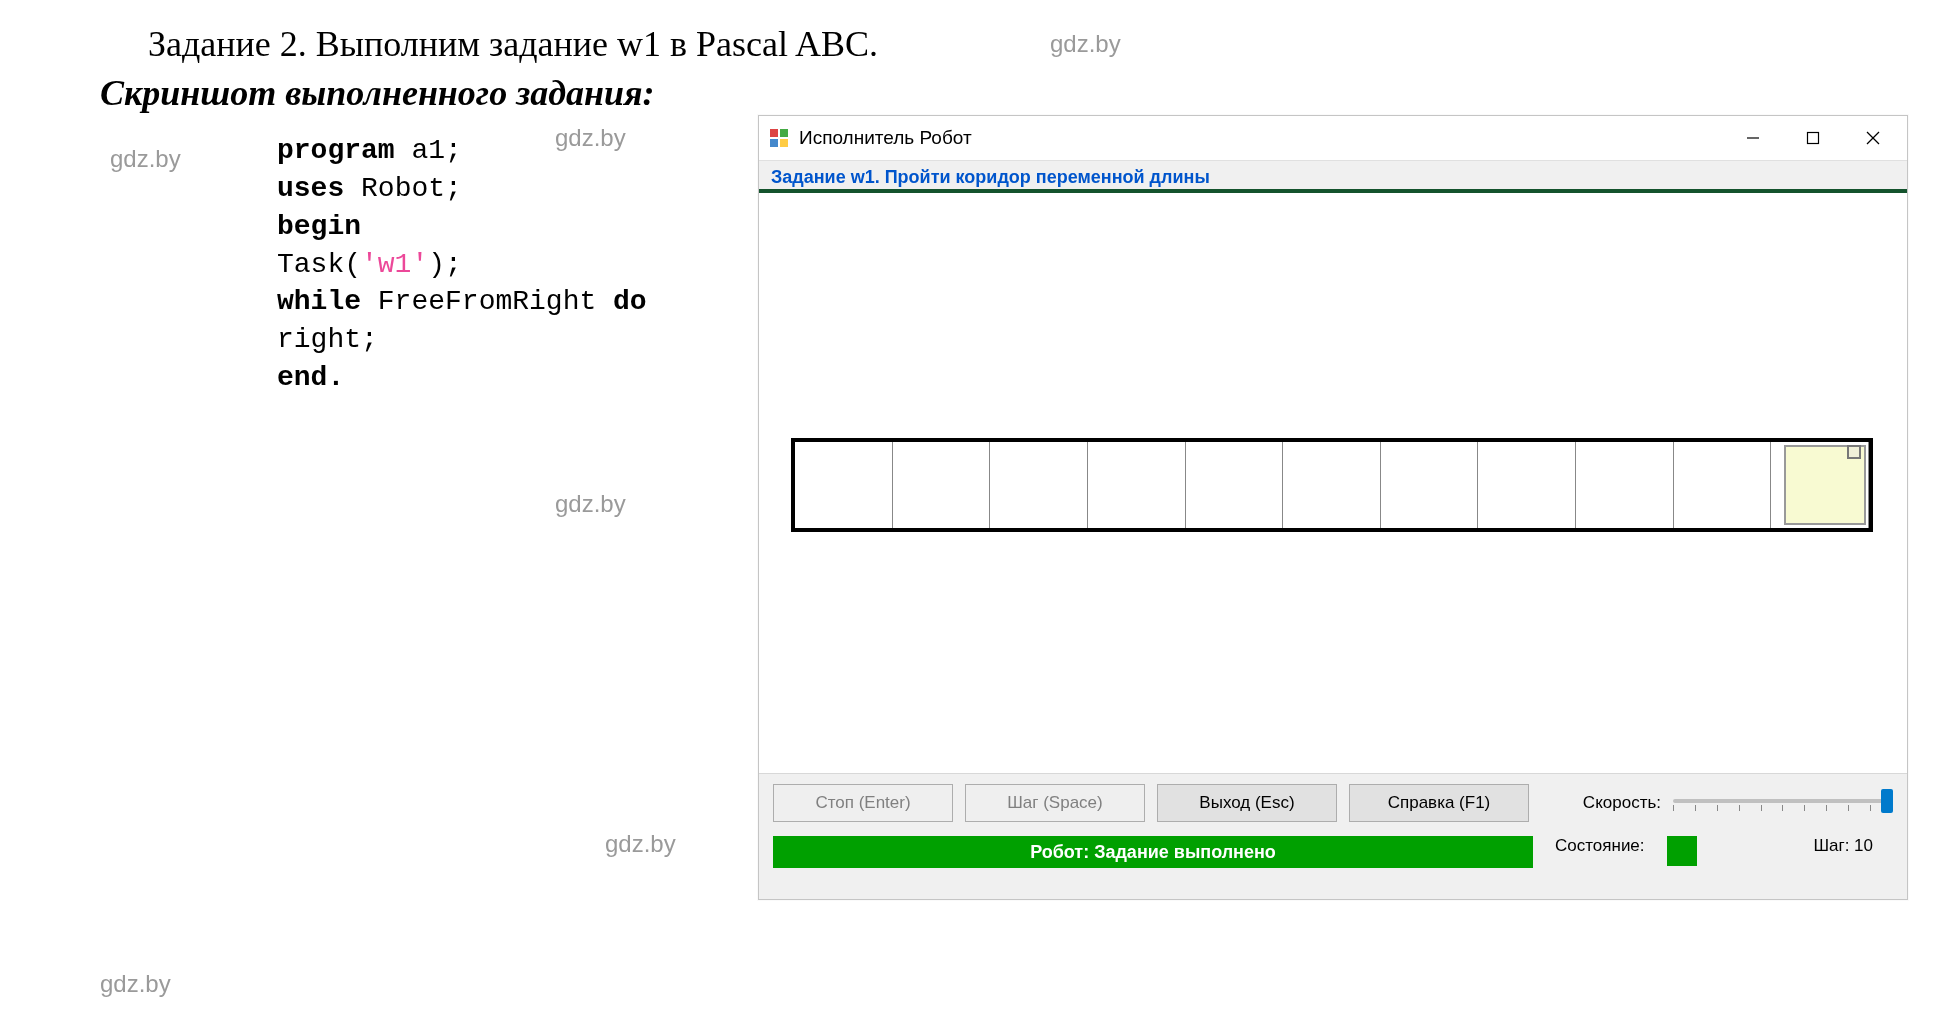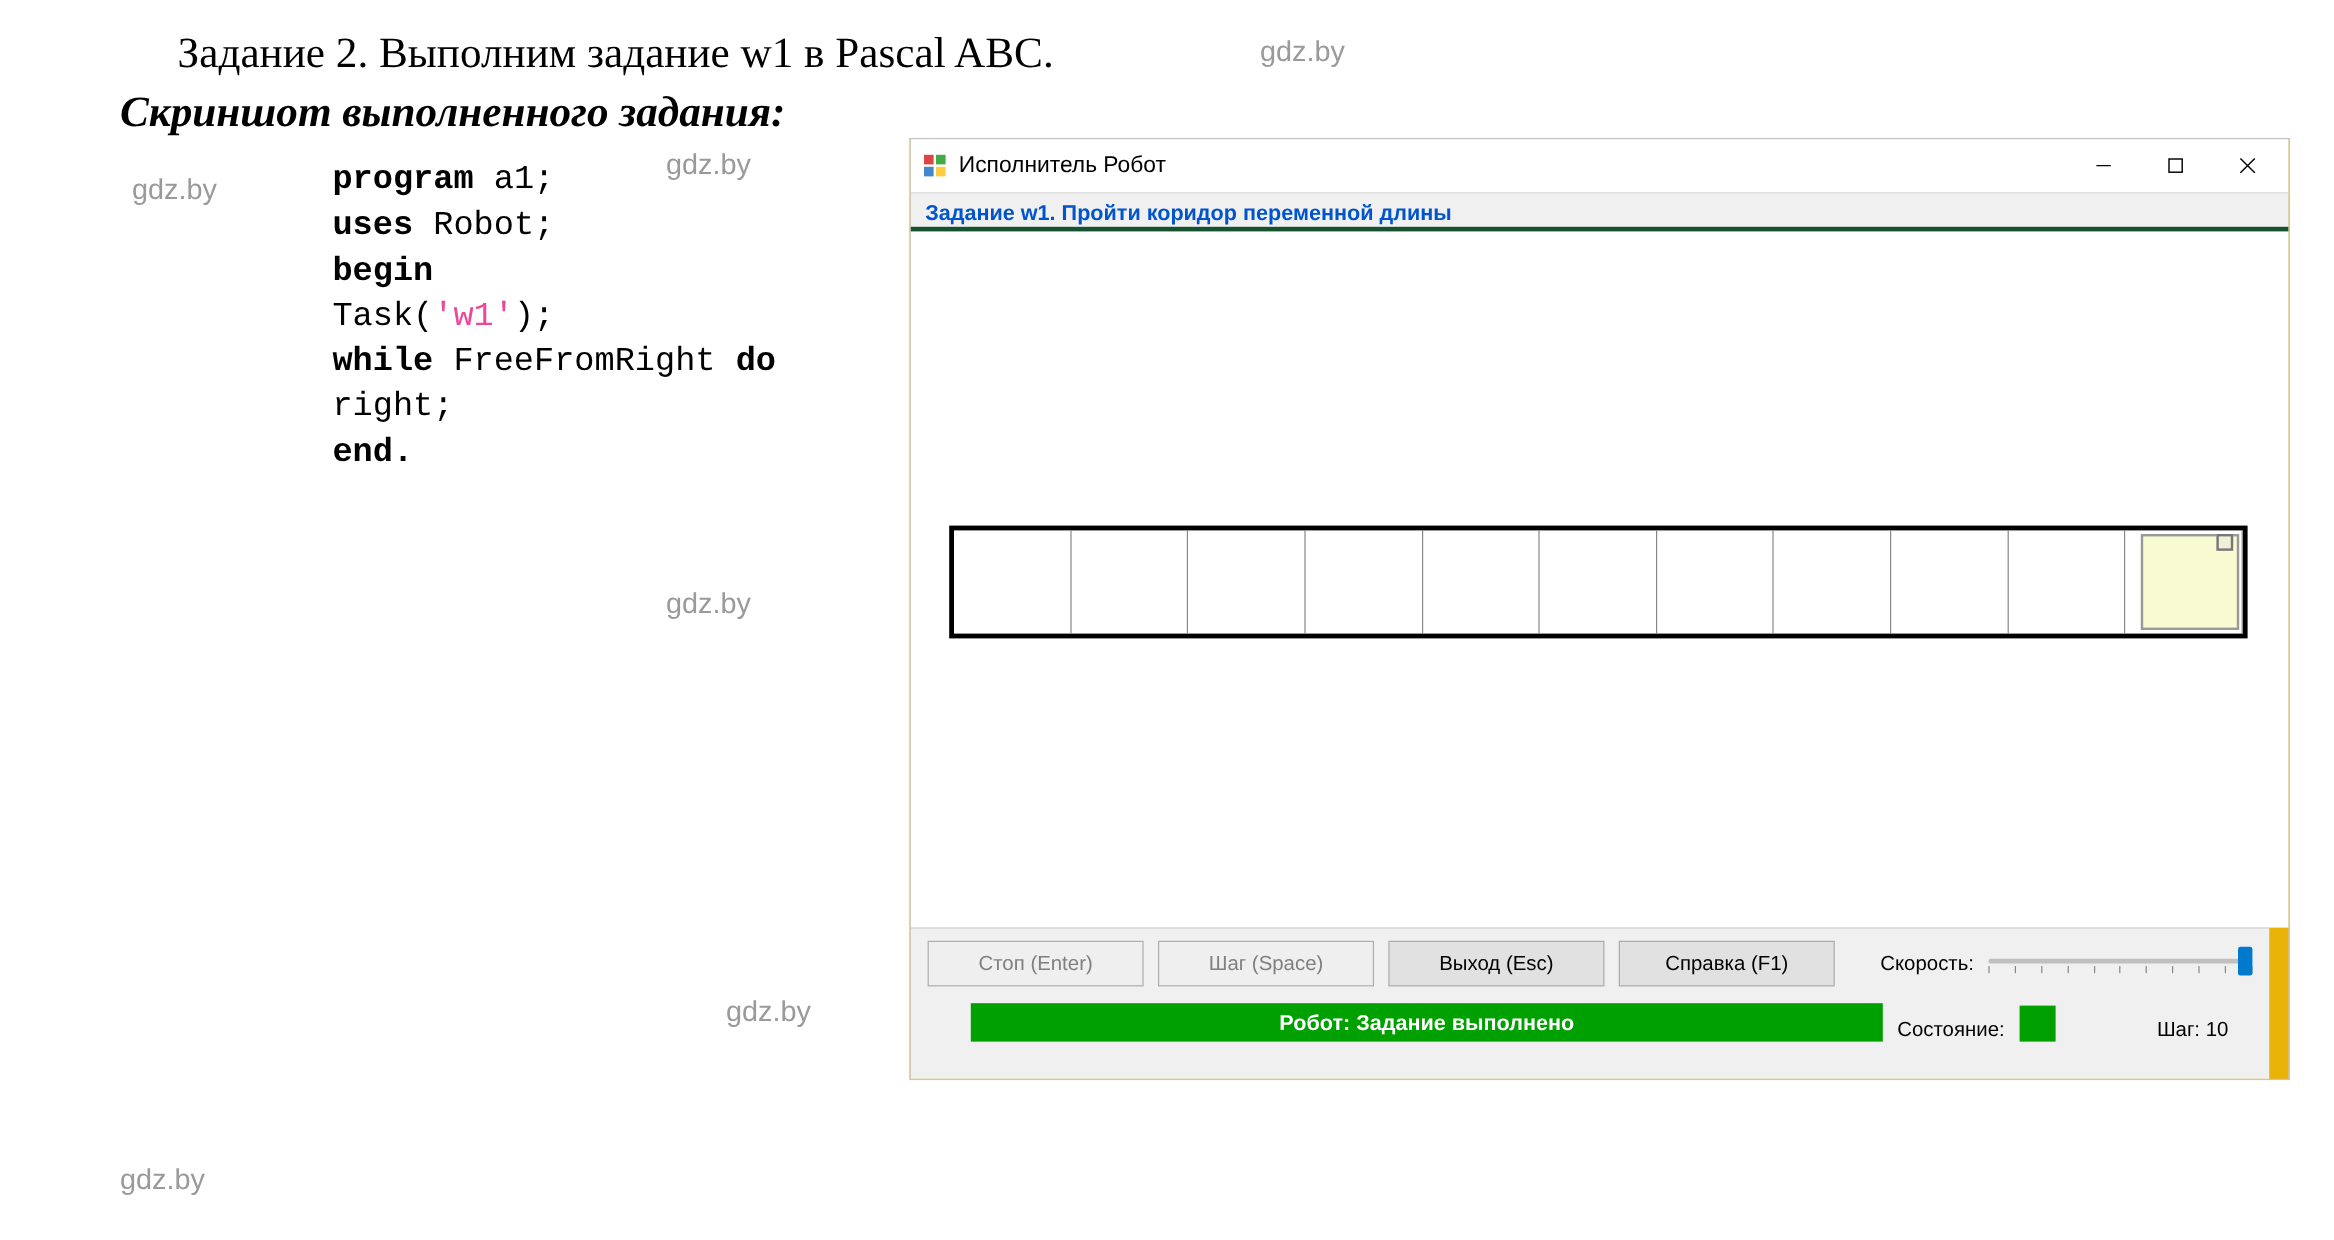--- a/index.html
+++ b/index.html
@@ -10,51 +10,51 @@
     .bold-italic { font-weight: bold; font-style: italic; }
     
     .watermark { position: absolute; color: #9a9a9a; font-family: Arial, sans-serif; font-size: 24px; pointer-events: none; }
     
     .main-container { display: flex; padding-left: 230px; }
     
     .code-panel { font-family: "Courier New", monospace; font-size: 28px; line-height: 1.35; color: #000; padding-top: 5px; margin-left: 47px; }
     .kw { font-weight: bold; }
     .str { color: #ec4899; }
     
-    .robot-window { position: absolute; left: 758px; top: 115px; width: 1150px; height: 785px; border: 1px solid #c5c5c5; background: #eab308; box-shadow: 0 0 0 1px rgba(0,0,0,0.02); }
+    .robot-window { position: absolute; left: 758px; top: 115px; width: 1150px; height: 785px; border: 1px solid #c5c5c5; background: #f9a8d4; box-shadow: 0 0 0 1px rgba(0,0,0,0.02); }
     
     .titlebar { height: 45px; background: #fff; display: flex; align-items: center; padding: 0 4px 0 10px; border-bottom: 1px solid #e0e0e0; }
     .titlebar-icon { width: 20px; height: 20px; margin-right: 10px; }
     .titlebar-title { font-family: "Segoe UI", Arial, sans-serif; font-size: 19px; color: #000; flex: 1; }
     .winbtn { width: 60px; height: 40px; display: flex; align-items: center; justify-content: center; font-family: "Segoe UI", Arial, sans-serif; font-size: 18px; cursor: pointer; }
     
     .task-bar { height: 32px; background: #f0f0f0; border-bottom: 4px solid #14532d; padding: 6px 12px; font-family: Arial, sans-serif; font-size: 18px; color: #0055cc; font-weight: bold; }
     
     .canvas-area { height: 580px; background: #fff; margin: 0; position: relative; }
     
     .corridor { position: absolute; left: 32px; top: 245px; width: 1082px; height: 94px; border: 4px solid #000; display: flex; }
     .cell { flex: 1; border-right: 1px solid #888; }
     .cell:last-child { border-right: none; }
     .robot-cell { position: absolute; right: 3px; top: 3px; width: 82px; height: 80px; background: #f8fad2; border: 2px solid #999; }
     .robot-mark { position: absolute; right: 3px; top: -2px; width: 14px; height: 14px; border: 2px solid #777; background: #f0f0d8; }
     
-    .bottom-panel { position: absolute; bottom: 0; left: 0; right: 16px; height: 126px; background: #f0f0f0; border-top: 1px solid #d8d8d8; padding: 10px 14px; }
+    .bottom-panel { position: absolute; bottom: 0; left: 0; right: 0; height: 126px; background: #f0f0f0; border-top: 1px solid #d8d8d8; padding: 10px 14px; }
     
     .btn-row { display: flex; gap: 12px; align-items: center; }
     .ctrl-btn { width: 180px; height: 38px; background: #efefef; border: 1px solid #adadad; font-family: Arial, sans-serif; font-size: 17px; color: #808080; display: flex; align-items: center; justify-content: center; cursor: pointer; }
     .ctrl-btn.enabled { color: #000; background: #e1e1e1; border: 1px solid #adadad; }
     
     .speed-panel { margin-left: auto; display: flex; flex-direction: column; align-items: flex-start; gap: 2px; font-family: Arial, sans-serif; font-size: 17px; color: #000; }
     .slider { width: 220px; height: 28px; position: relative; }
     .slider-track { position: absolute; top: 10px; left: 0; right: 0; height: 4px; background: #c0c0c0; border-radius: 2px; }
     .slider-thumb { position: absolute; top: 0px; right: 0; width: 12px; height: 24px; background: #007acc; border-radius: 2px; }
     .slider-ticks { position: absolute; top: 16px; left: 0; right: 0; display: flex; justify-content: space-between; }
     .slider-tick { width: 1px; height: 6px; background: #888; }
     
-    .status-row { display: flex; align-items: flex-end; margin-top: 14px; gap: 12px; margin-left: 36px; }
+    .status-row { display: flex; align-items: flex-start; margin-top: 14px; gap: 22px; }
     .status-bar { flex: 0 0 760px; height: 32px; background: #00a000; color: #fff; font-family: Arial, sans-serif; font-weight: bold; font-size: 18px; display: flex; align-items: center; justify-content: center; }
     .state-label { font-family: Arial, sans-serif; font-size: 17px; color: #000; }
     .state-box { width: 30px; height: 30px; background: #00a000; }
     .step-label { font-family: Arial, sans-serif; font-size: 17px; color: #000; margin-left: auto; margin-right: 20px; }
   </style>
 </head>
 <body>
 
 <div class="header-text">
   <span class="bold">Задание 2.</span>

